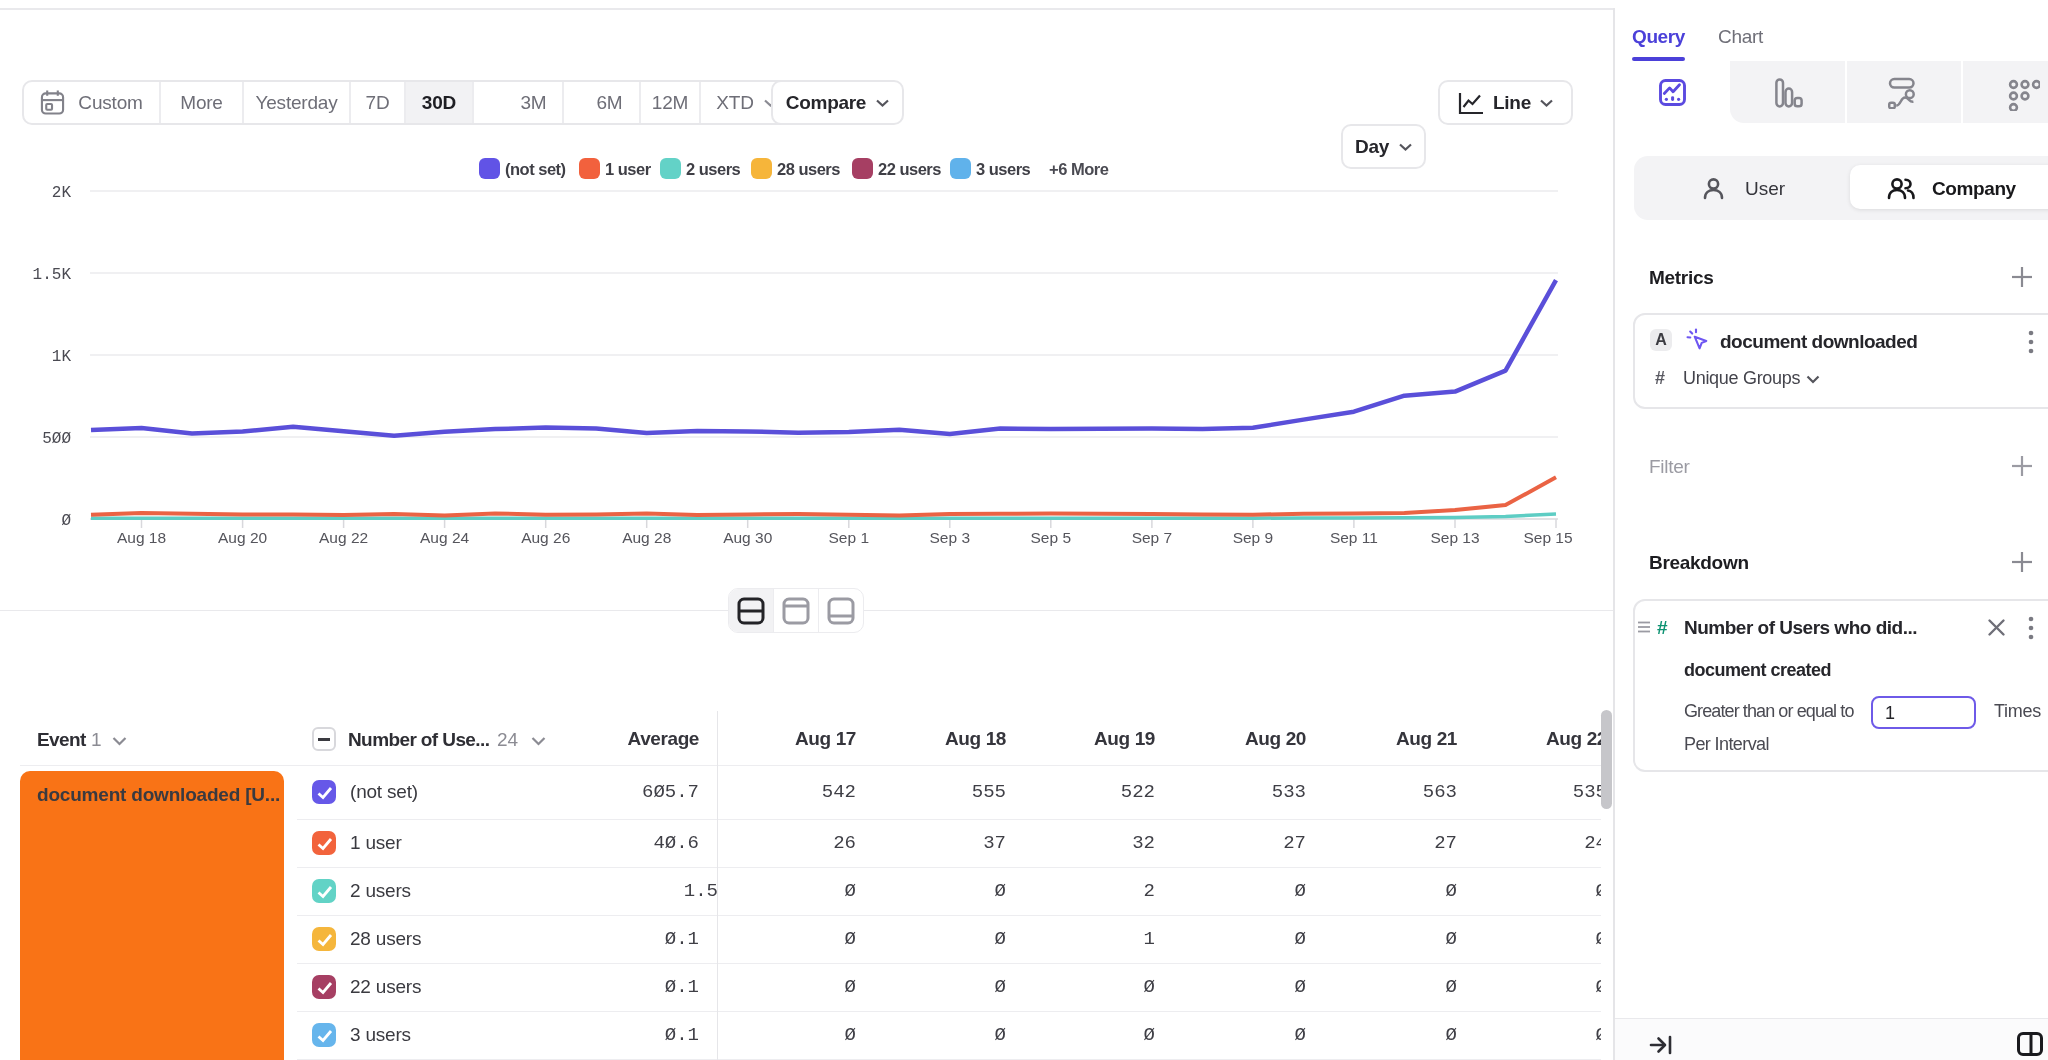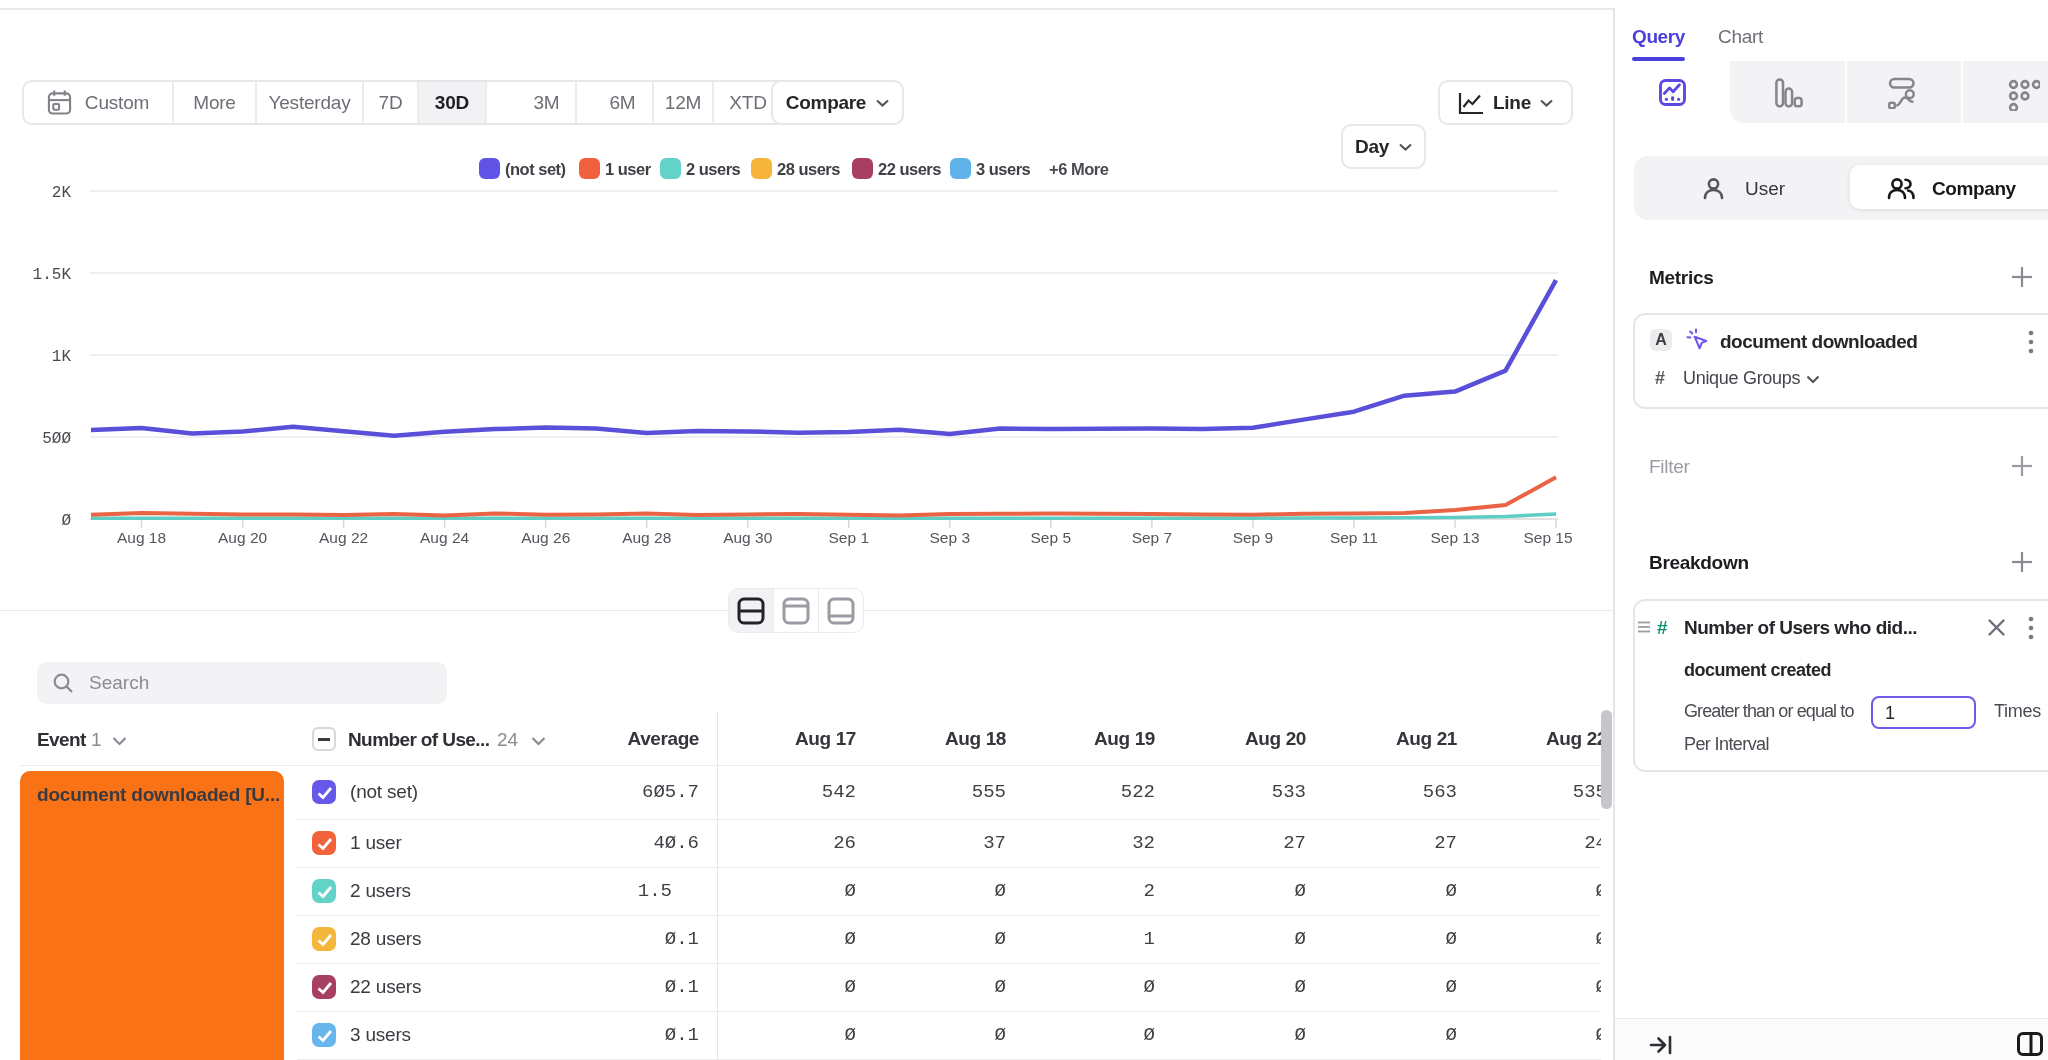--- a/index.html
+++ b/index.html
@@ -37,21 +37,21 @@
 .colhead { position:absolute; font-size:19px; font-weight:bold; letter-spacing:-0.4px; color:#35353c; text-align:right; width:120px; }
 
 .panel { position:absolute; left:1613px; top:8px; width:435px; height:1052px; background:#fff; border-left:2px solid #e5e5e8; }
 .card { position:absolute; left:20px; background:#fff; border:2px solid #e6e6e9; border-radius:12px; width:442px; }
 </style>
 </head>
 <body>
 <div class="topline"></div>
 
 <div class="rangebar">
-  <div class="seg" style="width:150px; gap:13px;">
+  <div class="seg" style="width:137px; gap:13px;">
     <svg width="25" height="27" viewBox="0 0 26 28" fill="none" stroke="#82828a" stroke-width="2.2">
       <rect x="2" y="4.5" width="22" height="21" rx="4"></rect>
       <line x1="2" y1="11.5" x2="24" y2="11.5"></line>
       <line x1="7.5" y1="1.5" x2="7.5" y2="7"></line>
       <line x1="18.5" y1="1.5" x2="18.5" y2="7"></line>
       <rect x="6.5" y="15.5" width="6" height="6" rx="1"></rect>
     </svg>
     Custom
   </div>
   <div class="seg" style="width:83px;">More</div>
@@ -170,27 +170,20 @@
     <svg width="30" height="30" viewBox="0 0 30 30" fill="none" stroke="#9b9ba3" stroke-width="3">
       <rect x="3" y="3" width="24" height="24" rx="5"></rect>
       <line x1="3" y1="20" x2="27" y2="20"></line>
     </svg>
   </div>
 </div>
 
 <div class="abs" style="left:0; top:630px; width:1601px; height:430px; overflow:hidden;">
 <div class="abs" style="left:0; top:-630px; width:1601px; height:1060px;">
 
-  <div class="search">
-    <svg width="22" height="22" viewBox="0 0 22 22" fill="none" stroke="#8b8b93" stroke-width="2.2">
-      <circle cx="9.5" cy="9.5" r="6.8"></circle>
-      <line x1="14.6" y1="14.6" x2="20" y2="20"></line>
-    </svg>
-    Search
-  </div>
 
   <div class="abs" style="left:37px; top:729px; font-size:19px; font-weight:bold; letter-spacing:-0.6px; color:#2e2e34;">Event</div>
   <div class="abs" style="left:91px; top:729px; font-size:19px; color:#8b8b93;">1</div>
   <svg class="abs" style="left:112px; top:736px;" width="15" height="10" viewBox="0 0 15 10" fill="none" stroke="#8b8b93" stroke-width="2.2">
         <path d="M1.5 2 L7.5 8 L13.5 2"></path>
       </svg>
 
   <div class="abs" style="left:312px; top:727px; width:24px; height:24px; border:2px solid #d8d8dc; border-radius:6px; background:#fff;">
     <div class="abs" style="left:4px; top:9px; width:12px; height:2.5px; background:#3a3a40;"></div>
   </div>
@@ -247,21 +240,21 @@
   <div class="num" style="left:1186px; top:832px;">27</div>
   <div class="num" style="left:1337px; top:832px;">27</div>
   <div class="num" style="left:1487px; top:832px;">24</div>
 
   <div class="cb" style="left:312px; top:879px; background:#62d3c6;">
         <svg width="18" height="16" viewBox="0 0 18 16" fill="none" stroke="#fff" stroke-width="2.8">
           <path d="M2.5 8.5 L7 12.5 L15 3"></path>
         </svg>
       </div>
   <div class="rowlab" style="top:880px;">2 users</div>
-  <div class="num" style="left:552px; top:880px;">1.5</div>
+  <div class="num" style="left:598px; top:880px;">1.5</div>
   <div class="num" style="left:736px; top:880px;">Ø</div>
   <div class="num" style="left:886px; top:880px;">Ø</div>
   <div class="num" style="left:1035px; top:880px;">2</div>
   <div class="num" style="left:1186px; top:880px;">Ø</div>
   <div class="num" style="left:1337px; top:880px;">Ø</div>
   <div class="num" style="left:1487px; top:880px;">Ø</div>
 
   <div class="cb" style="left:312px; top:927px; background:#f5b63c;">
         <svg width="18" height="16" viewBox="0 0 18 16" fill="none" stroke="#fff" stroke-width="2.8">
           <path d="M2.5 8.5 L7 12.5 L15 3"></path>

